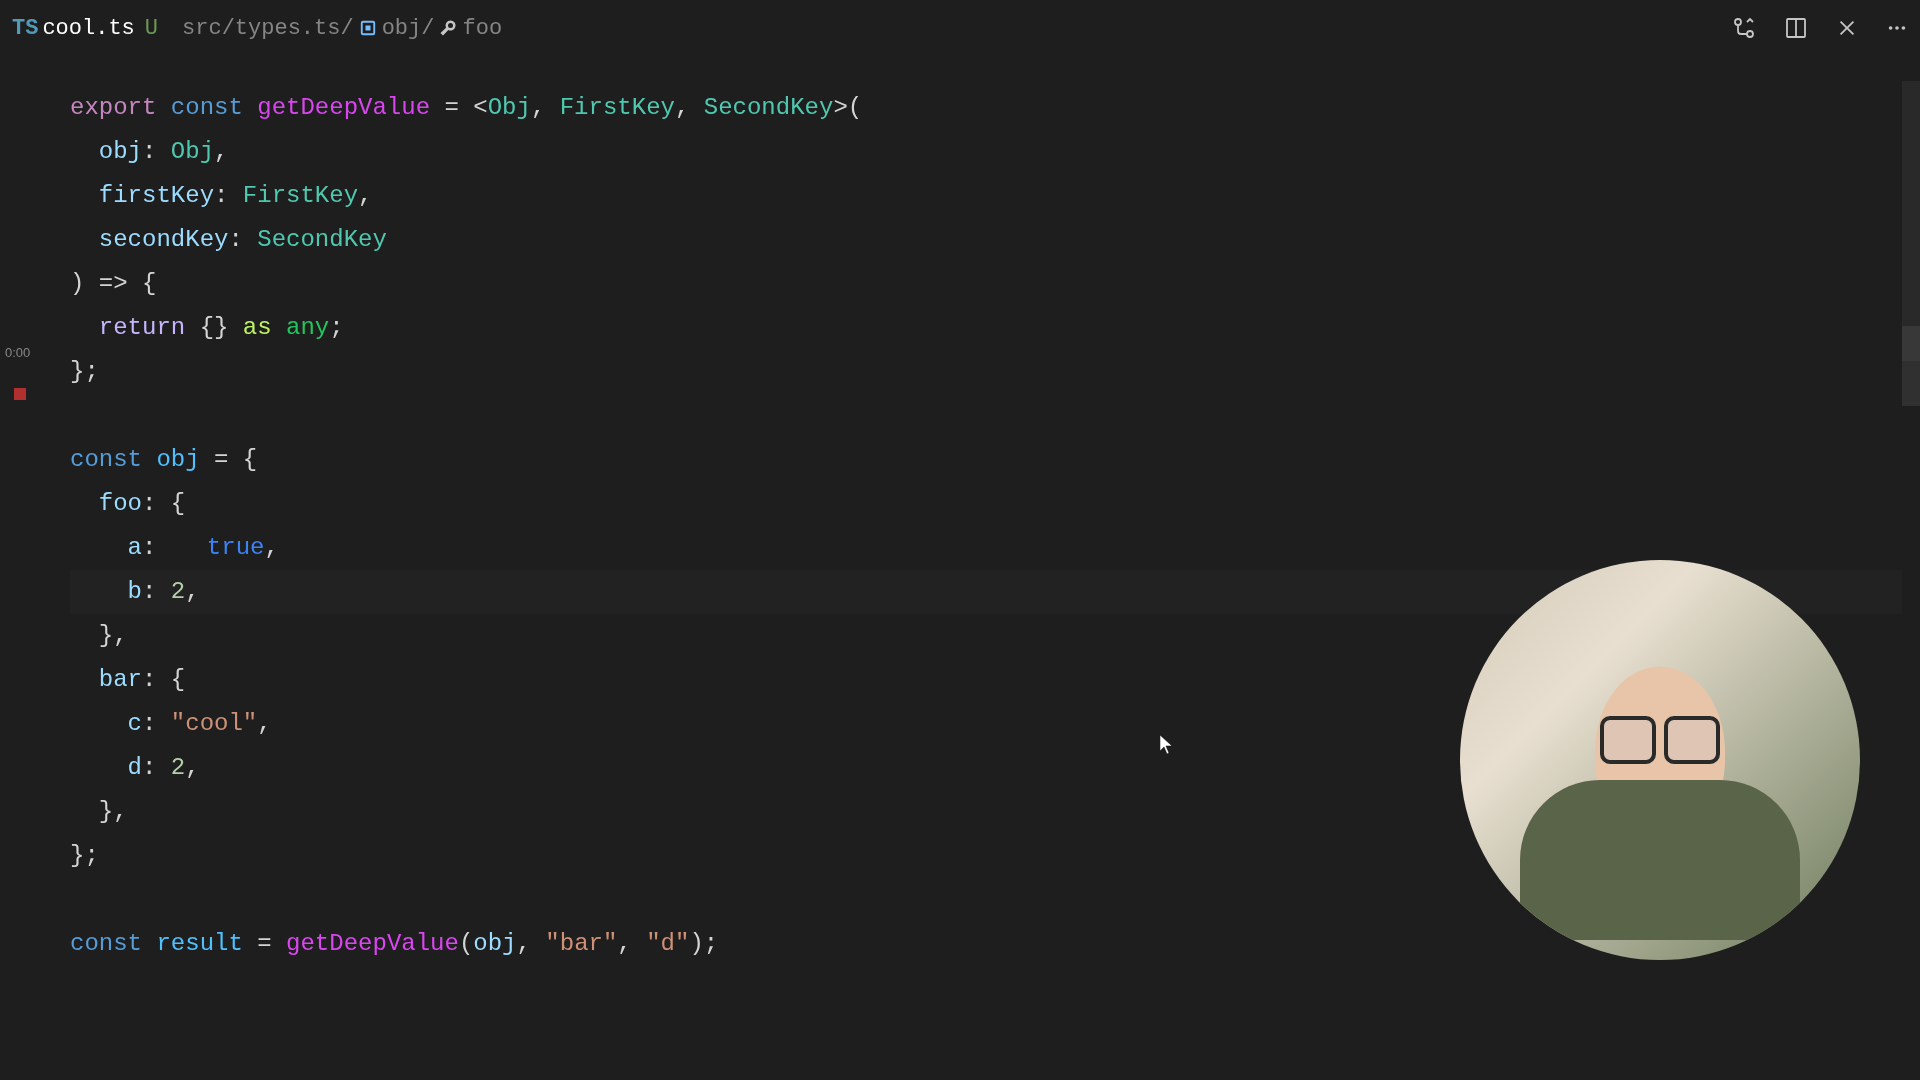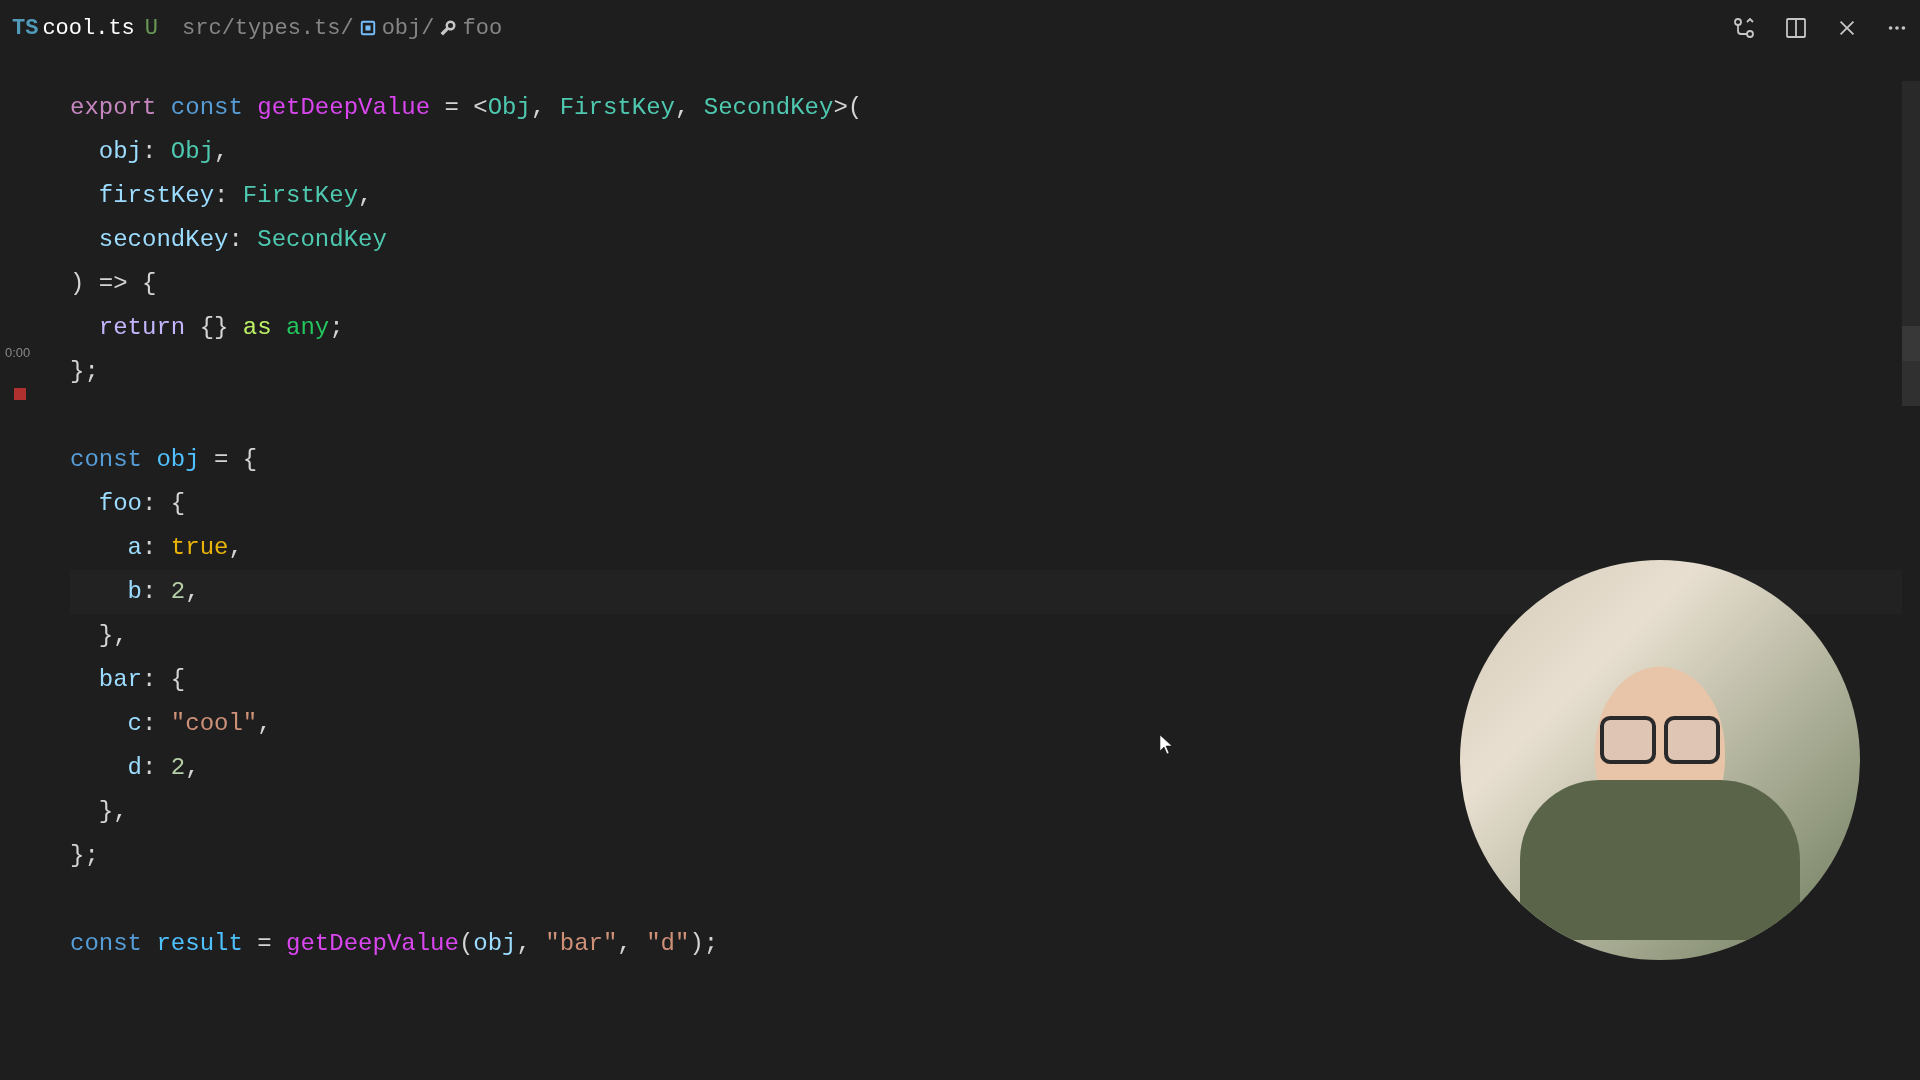--- a/index.html
+++ b/index.html
@@ -77,21 +77,21 @@
     }
     .line { white-space: pre; height: 44px; display: flex; align-items: center; position: relative; }
     .kw-export { color: #c586c0; }
     .kw-const { color: #569cd6; }
     .fn-name { color: #d946ef; }
     .type { color: #4ec9b0; }
     .param { color: #9cdcfe; }
     .kw-return { color: #c4b5fd; }
     .kw-as { color: #bef264; }
     .kw-any { color: #22c55e; }
-    .bool { color: #eab308; }
+    .bool { color: #3b82f6; margin-left: 36px; }
     .num { color: #b5cea8; }
     .str { color: #ce9178; }
     .punct { color: #d4d4d4; }
     .var-name { color: #4fc1ff; }
     .prop { color: #9cdcfe; }
     .cursor-line {
       background: rgba(255,255,255,0.02);
     }
     .timestamp {
       position: absolute;

